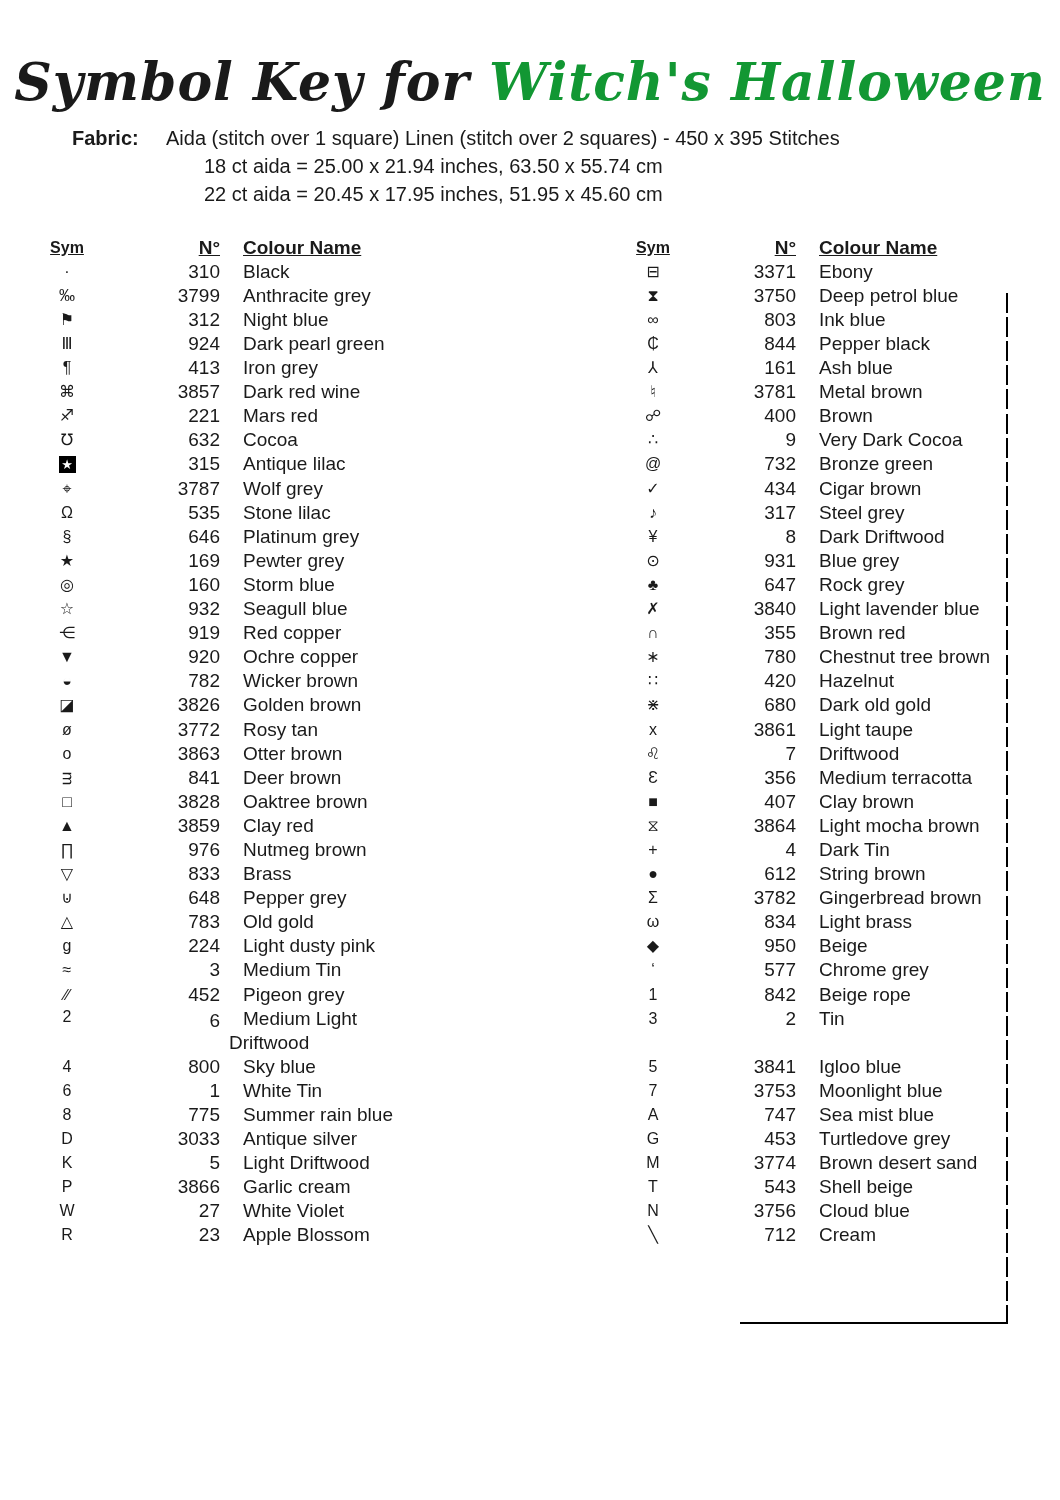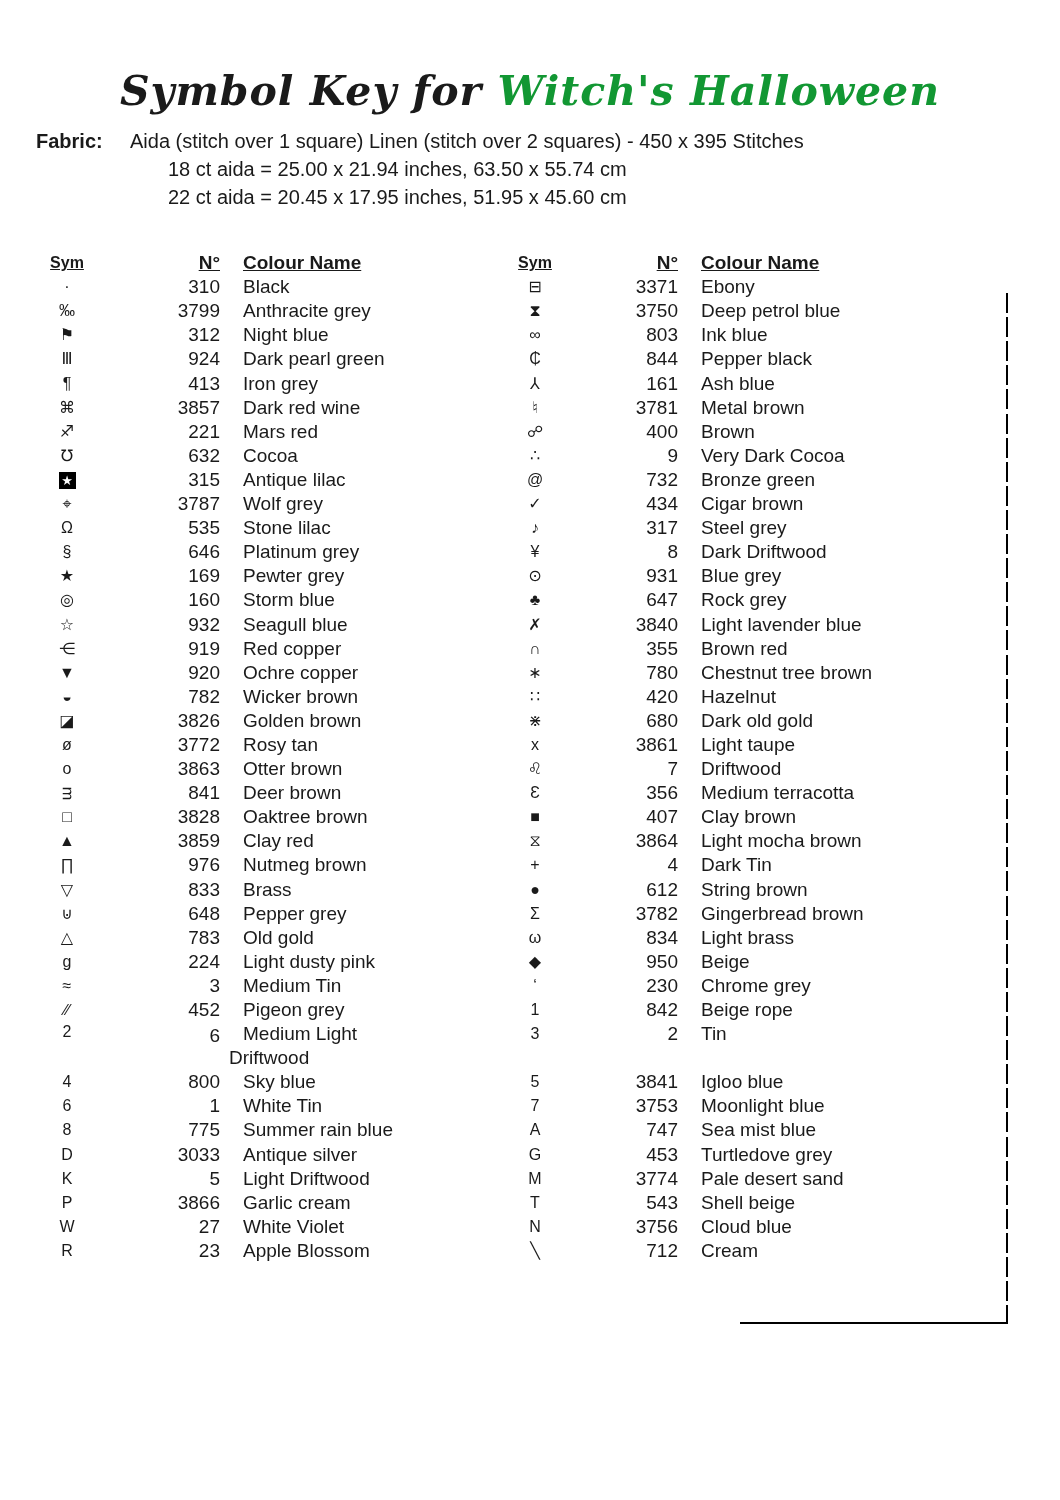--- a/index.html
+++ b/index.html
@@ -2,35 +2,35 @@
 <html><head>
 <meta charset="utf-8">
 <style>
   html,body{margin:0;padding:0;background:#ffffff;}
   body{
     width:1060px;height:1500px;position:relative;overflow:hidden;
     font-family:"Liberation Sans","DejaVu Sans",sans-serif;color:#1a1a1a;
   }
   
   .title{
-    margin-top:70px;text-align:center;
+    margin-top:55px;text-align:center;
     font-family:"DejaVu Serif","Liberation Serif",serif;
-    font-style:italic;font-weight:bold;font-size:41px;line-height:1.05;
+    font-style:italic;font-weight:bold;font-size:52px;line-height:1.05;
     letter-spacing:1px;white-space:nowrap;
   }
   .title .green{ }
   
   .info{margin:14px 0 0 36px;font-size:20px;line-height:28px;}
   .info b{font-weight:normal;}
-  .inforow{display:flex;}
+  .inforow{display:flex;margin-left:36px;}
   .inforow .lbl{font-weight:bold;width:94px;flex:0 0 94px;}
   .sizelines .sline{white-space:nowrap;}
   .sizelines .sline.indent{padding-left:132px;text-align:right;}
   
-  .tables{display:flex;margin-top:40px;}
+  .tables{display:flex;margin-top:28px;justify-content:space-between;}
   .keytable{flex:0 0 auto;}
   .keytable.left{width:472px;}
   .keytable.right{width:470px;}
   .krow{display:flex;height:24.1px;align-items:center;font-size:19px;}
   .krow .sym{flex:0 0 70px;text-align:center;font-size:16px;line-height:1;}
   .keytable.left  .krow .sym{margin-left:32px;}
   .keytable.right .krow .sym{margin-left:28px;}
   .krow .num{flex:0 0 118px;text-align:right;}
   .keytable.right .krow .num{flex-basis:108px;}
   .krow .name{padding-left:23px;white-space:nowrap;}
@@ -430,21 +430,21 @@
           <span class="num">834</span>
           <span class="name">Light brass</span>
         </div>
         <div class="krow">
           <span class="sym">◆</span>
           <span class="num">950</span>
           <span class="name">Beige</span>
         </div>
         <div class="krow">
           <span class="sym">‘</span>
-          <span class="num">230</span>
+          <span class="num">577</span>
           <span class="name">Chrome grey</span>
         </div>
         <div class="krow">
           <span class="sym">1</span>
           <span class="num">842</span>
           <span class="name">Beige rope</span>
         </div>
         <div class="krow">
           <span class="sym">3</span>
           <span class="num">2</span>
@@ -467,21 +467,21 @@
           <span class="name">Sea mist blue</span>
         </div>
         <div class="krow">
           <span class="sym">G</span>
           <span class="num">453</span>
           <span class="name">Turtledove grey</span>
         </div>
         <div class="krow">
           <span class="sym">M</span>
           <span class="num">3774</span>
-          <span class="name">Pale desert sand</span>
+          <span class="name">Brown desert sand</span>
         </div>
         <div class="krow">
           <span class="sym">T</span>
           <span class="num">543</span>
           <span class="name">Shell beige</span>
         </div>
         <div class="krow">
           <span class="sym">N</span>
           <span class="num">3756</span>
           <span class="name">Cloud blue</span>

